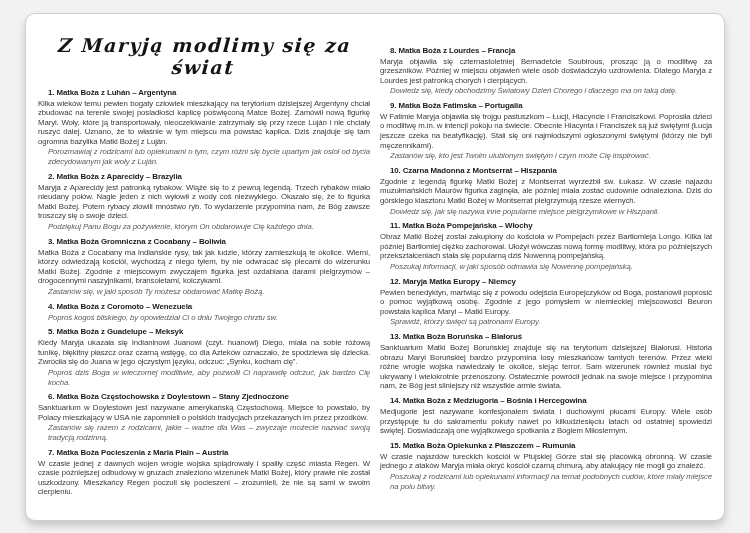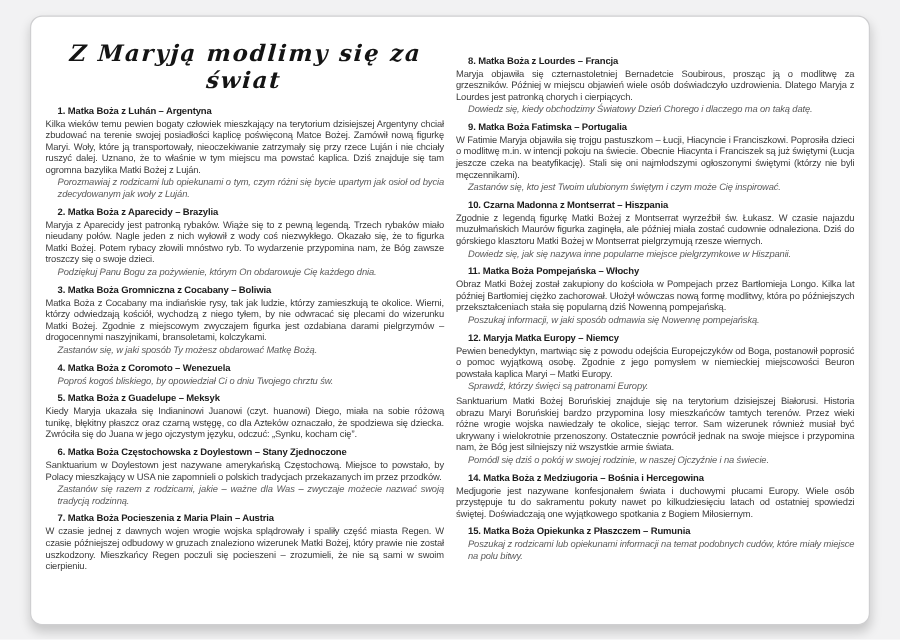--- a/index.html
+++ b/index.html
@@ -91,20 +91,21 @@
   </section>
 
   <section class="entry">
     <h2>4. Matka Boża z Coromoto – Wenezuela</h2>
     <p class="task">Poproś kogoś bliskiego, by opowiedział Ci o dniu Twojego chrztu św.</p>
   </section>
 
   <section class="entry">
     <h2>5. Matka Boża z Guadelupe – Meksyk</h2>
     <p>Kiedy Maryja ukazała się Indianinowi Juanowi (czyt. huanowi) Diego, miała na sobie różową tunikę, błękitny płaszcz oraz czarną wstęgę, co dla Azteków oznaczało, że spodziewa się dziecka. Zwróciła się do Juana w jego ojczystym języku, odczuć: „Synku, kocham cię”.</p>
+    <p class="task">Poproś dziś Boga w wieczornej modlitwie, aby pozwolił Ci naprawdę odczuć, jak bardzo Cię kocha.</p>
   </section>
 
   <section class="entry">
     <h2>6. Matka Boża Częstochowska z Doylestown – Stany Zjednoczone</h2>
     <p>Sanktuarium w Doylestown jest nazywane amerykańską Częstochową. Miejsce to powstało, by Polacy mieszkający w USA nie zapomnieli o polskich tradycjach przekazanych im przez przodków.</p>
     <p class="task">Zastanów się razem z rodzicami, jakie – ważne dla Was – zwyczaje możecie nazwać swoją tradycją rodzinną.</p>
   </section>
 
   <section class="entry">
     <h2>7. Matka Boża Pocieszenia z Maria Plain – Austria</h2>
@@ -137,28 +138,29 @@
     <p class="task">Poszukaj informacji, w jaki sposób odmawia się Nowennę pompejańską.</p>
   </section>
 
   <section class="entry">
     <h2>12. Maryja Matka Europy – Niemcy</h2>
     <p>Pewien benedyktyn, martwiąc się z powodu odejścia Europejczyków od Boga, postanowił poprosić o pomoc wyjątkową osobę. Zgodnie z jego pomysłem w niemieckiej miejscowości Beuron powstała kaplica Maryi – Matki Europy.</p>
     <p class="task">Sprawdź, którzy święci są patronami Europy.</p>
   </section>
 
   <section class="entry">
+    <h2>13. Matka Boża Boruńska – Białoruś</h2>
     <p>Sanktuarium Matki Bożej Boruńskiej znajduje się na terytorium dzisiejszej Białorusi. Historia obrazu Maryi Boruńskiej bardzo przypomina losy mieszkańców tamtych terenów. Przez wieki różne wrogie wojska nawiedzały te okolice, siejąc terror. Sam wizerunek również musiał być ukrywany i wielokrotnie przenoszony. Ostatecznie powrócił jednak na swoje miejsce i przypomina nam, że Bóg jest silniejszy niż wszystkie armie świata.</p>
-    <p class="task">Pomódl się dziś o pokój w swojej rodzinie, w naszej Ojczyźnie i na świecie.</p>
   </section>
 
   <section class="entry">
     <h2>14. Matka Boża z Medziugoria – Bośnia i Hercegowina</h2>
     <p>Medjugorie jest nazywane konfesjonałem świata i duchowymi płucami Europy. Wiele osób przystępuje tu do sakramentu pokuty nawet po kilkudziesięciu latach od ostatniej spowiedzi świętej. Doświadczają one wyjątkowego spotkania z Bogiem Miłosiernym.</p>
   </section>
 
   <section class="entry">
     <h2>15. Matka Boża Opiekunka z Płaszczem – Rumunia</h2>
+    <p>W czasie najazdów tureckich kościół w Ptujskiej Górze stał się placówką obronną. W czasie jednego z ataków Maryja miała okryć kościół czarną chmurą, aby atakujący nie mogli go znaleźć.</p>
     <p class="task">Poszukaj z rodzicami lub opiekunami informacji na temat podobnych cudów, które miały miejsce na polu bitwy.</p>
   </section>
 </div>
   </div>
 </div>
 
 </body></html>

